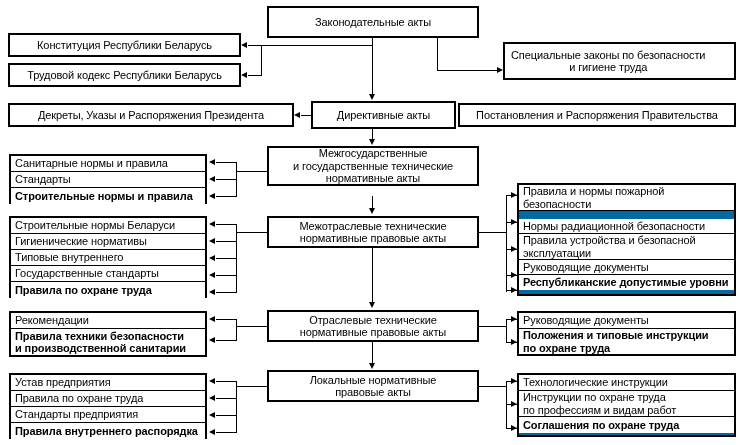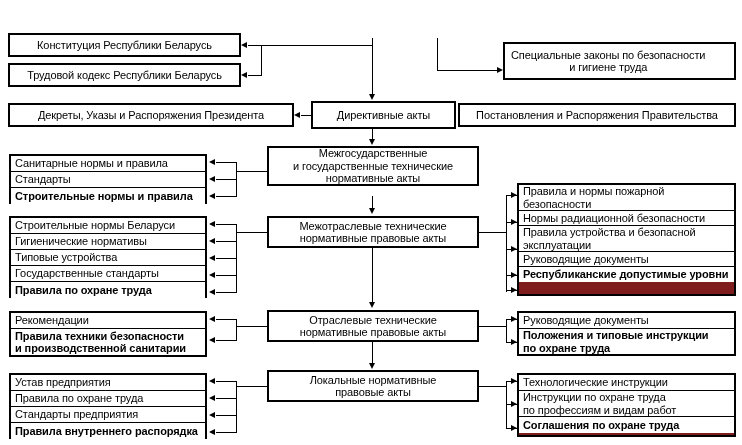--- a/index.html
+++ b/index.html
@@ -33,21 +33,21 @@
     padding:1px 3px;
     z-index:3;
   }
   .node.thick{ border-width:2px; }
 
   
   .group{
     position:absolute;
     box-sizing:border-box;
     border:2px solid #000;
-    background:#7f1d1d;
+    background:#0369a1;
     z-index:3;
   }
   .group .row{
     box-sizing:border-box;
     border-bottom:1px solid #000;
     display:flex;
     align-items:center;
     font-size:11px;
     line-height:12.5px;
     letter-spacing:-0.1px;
@@ -166,20 +166,21 @@
 
   <div class="ln h" style="left:479px; top:386px; width:27px;"></div>
   <div class="ln v" style="left:506px; top:381px; height:48px;"></div>
   <div class="ln h" style="left:506px; top:381px; width:11px;"></div>
   <div class="ln h" style="left:506px; top:404px; width:11px;"></div>
   <div class="ln h" style="left:506px; top:428px; width:11px;"></div>
   <div class="arrow right" style="left:511px; top:377.5px;"></div>
   <div class="arrow right" style="left:511px; top:400.5px;"></div>
   <div class="arrow right" style="left:511px; top:424.5px;"></div>
 
+  <div class="node thick" style="left:267px; top:6px; width:212px; height:32px;">Законодательные акты</div>
 
   <div class="node thick" style="left:8px; top:33px; width:233px; height:24px;">Конституция Республики Беларусь</div>
 
   <div class="node thick" style="left:8px; top:63px; width:233px; height:24px;">Трудовой кодекс Республики Беларусь</div>
 
   <div class="node thick" style="left:503px; top:42px; width:233px; height:38px; justify-content:flex-start; text-align:center; white-space:pre-line; padding-left:6px;">Специальные законы по безопасности
 и гигиене труда</div>
 
   <div class="node thick" style="left:311px; top:101px; width:145px; height:28px;">Директивные акты</div>
 
@@ -202,29 +203,29 @@
 
   <div class="group" id="g-interstate-left" style="left:9px; top:154px; width:198px; height:50px;">
       <div class="row" style="height: 16px;">Санитарные нормы и правила</div>
       <div class="row" style="height: 16px;">Стандарты</div>
       <div class="row" style="height: 16px;">Строительные нормы и правила</div>
     </div>
 
   <div class="group" id="g-intersectoral-left" style="left:9px; top:216px; width:198px; height:82px;">
       <div class="row" style="height: 16px;">Строительные нормы Беларуси</div>
       <div class="row" style="height: 16px;">Гигиенические нормативы</div>
-      <div class="row" style="height: 16px;">Типовые устройства</div>
+      <div class="row" style="height: 16px;">Типовые внутреннего</div>
       <div class="row" style="height: 16px;">Государственные стандарты</div>
       <div class="row" style="height: 16px;">Правила по охране труда</div>
     </div>
 
   <div class="group" id="g-intersectoral-right" style="left:517px; top:183px; width:219px; height:113px;">
       <div class="row" style="height: 26px;">Правила и нормы пожарной
 безопасности</div>
-      <div class="row" style="height: 15px;">Нормы радиационной безопасности</div>
+      <div class="row" style="height: 15px; margin-top: 8px;">Нормы радиационной безопасности</div>
       <div class="row" style="height: 26px;">Правила устройства и безопасной
 эксплуатации</div>
       <div class="row" style="height: 15px;">Руководящие документы</div>
       <div class="row" style="height: 15px;">Республиканские допустимые уровни</div>
     </div>
 
   <div class="group" id="g-sectoral-left" style="left:9px; top:311px; width:198px; height:46px;">
       <div class="row" style="height: 16px;">Рекомендации</div>
       <div class="row" style="height: 26px;">Правила техники безопасности
 и производственной санитарии</div>

